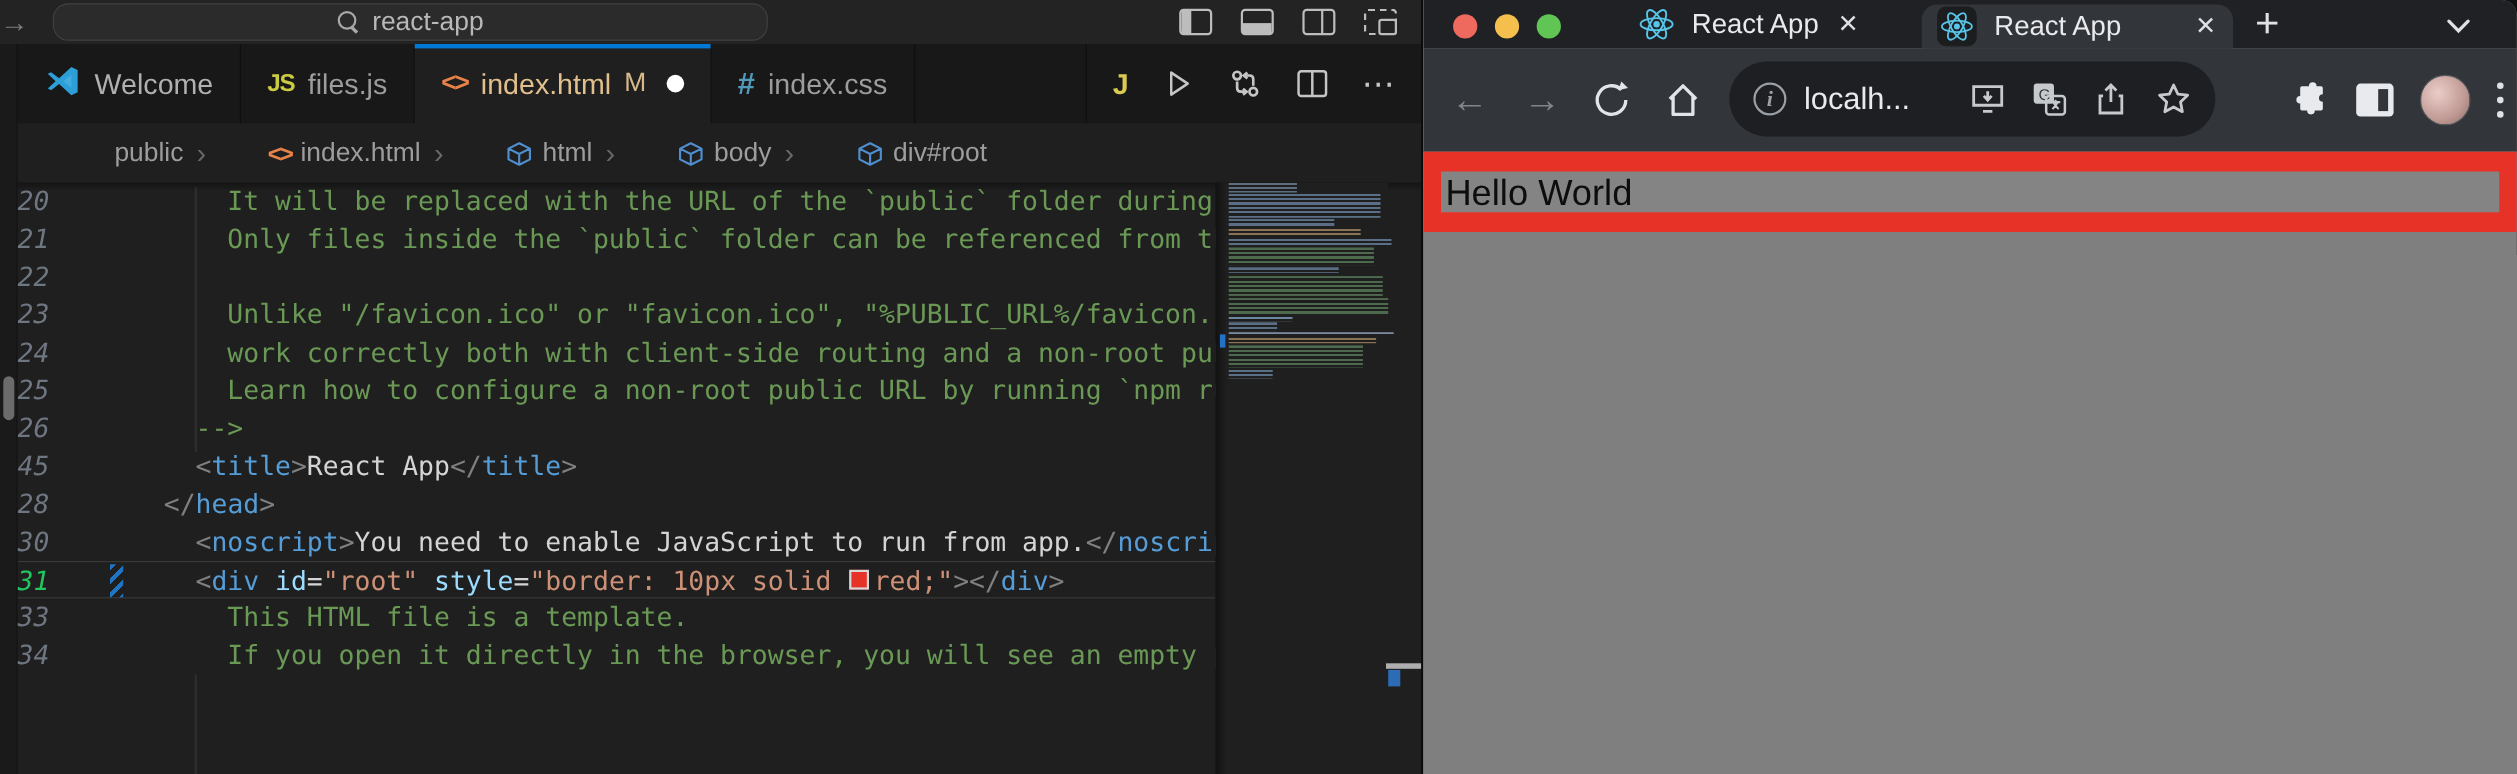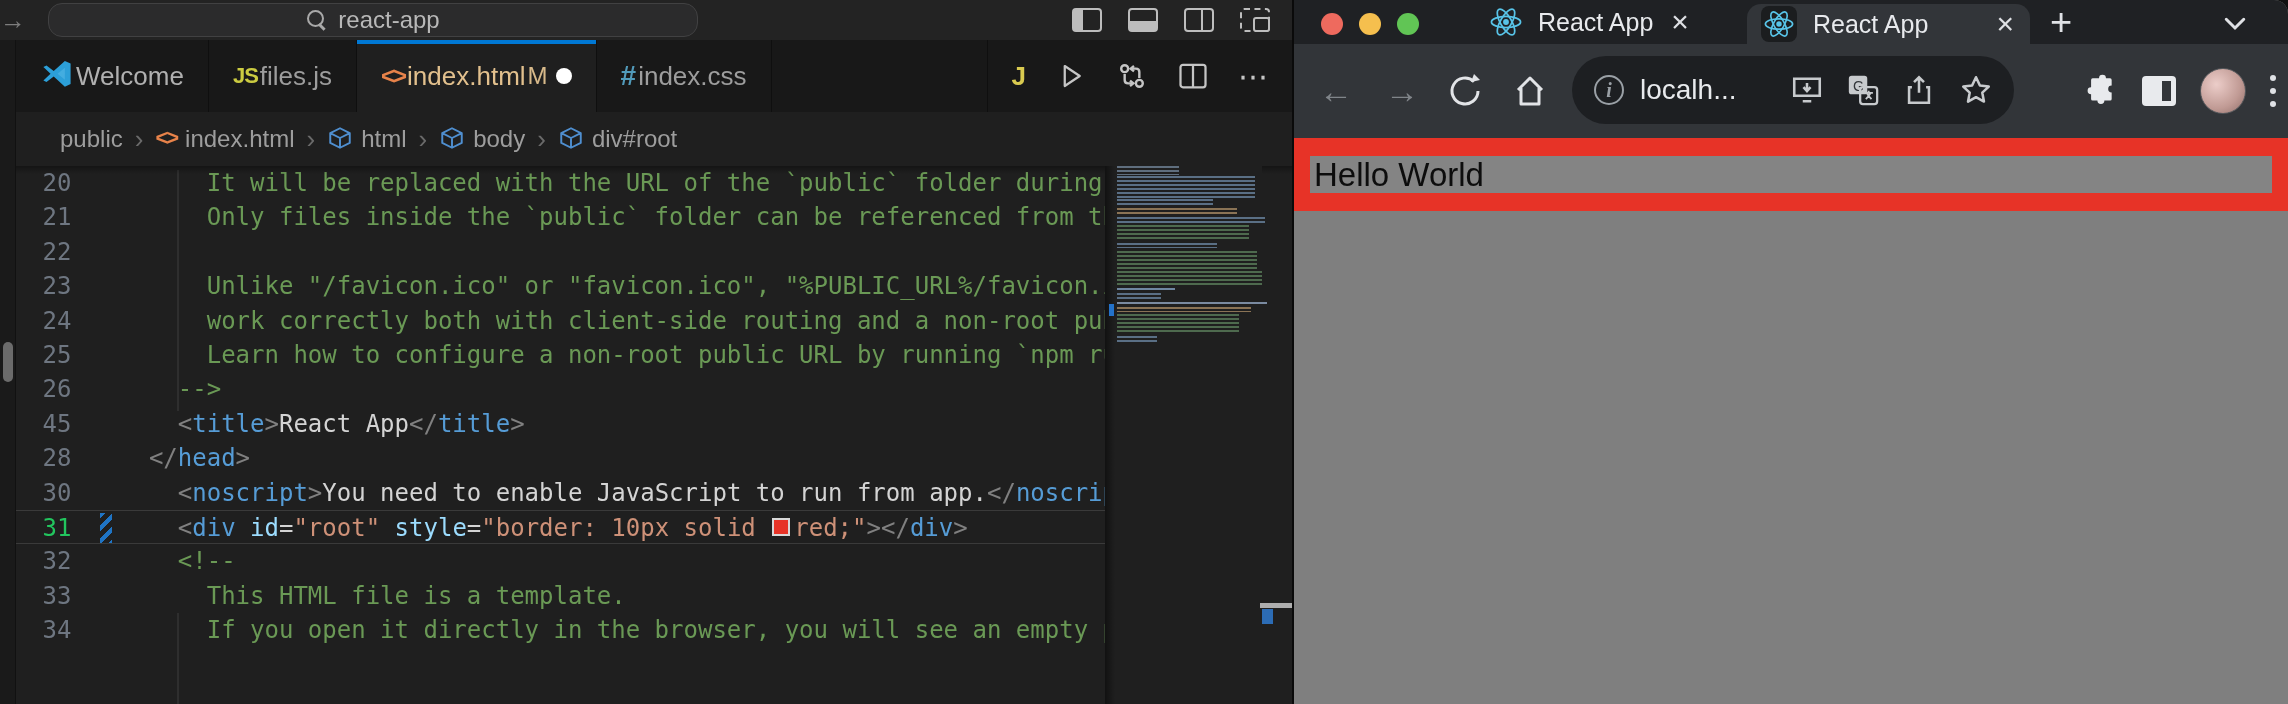--- a/index.html
+++ b/index.html
@@ -24,42 +24,42 @@
   .li-right::before { content:""; position:absolute; right:0; top:0; bottom:0; width:9px; border-left:2px solid #bdbdbd; }
   .li-grid { border-style:dashed; }
   .li-grid::before { content:""; position:absolute; right:-2px; bottom:-2px; width:13px; height:11px; border:2px solid #bdbdbd; border-radius:3px; background:#232323; }
 
   
   .vs-leftstrip { position:absolute; left:0; top:40px; width:16px; height:664px; background:#1a1a1a; border-right:1px solid #111; }
   .vs-leftstrip-thumb { position:absolute; left:3px; top:302px; width:10px; height:40px; background:#6b6b6b; border-radius:5px; }
 
   
   .vs-tabbar { position:absolute; left:16px; top:40px; width:1276px; height:72px; background:#181818; display:flex; }
-  .vs-tab { height:72px; display:flex; align-items:center; gap:2px; padding:0 24px; border-right:1.5px solid #0f0f0f; color:#9d9d9d; font-size:26px; position:relative; background:#181818; }
+  .vs-tab { height:72px; display:flex; align-items:center; gap:12px; padding:0 24px; border-right:1.5px solid #0f0f0f; color:#9d9d9d; font-size:26px; position:relative; background:#181818; }
   .vs-tab.active { background:#1f1f1f; color:#e2c08d; }
   .vs-tab.active::before { content:""; position:absolute; left:0; top:0; right:0; height:4px; background:#0078d4; }
   .ic-js { color:#cbcb41; font-weight:bold; font-size:22px; letter-spacing:-1px; }
   .ic-angle { color:#e8834a; font-weight:bold; font-size:24px; letter-spacing:-2px; }
   .ic-hash { color:#519aba; font-weight:bold; font-size:28px; }
   .vs-tab .mod-m { font-size:24px; color:#d7b98a; }
   .vs-tab .dirty-dot { width:16px; height:16px; border-radius:50%; background:#ffffff; margin-left:6px; }
   .vs-tab-actions { margin-left:auto; display:flex; align-items:center; gap:30px; padding:0 24px; border-left:1.5px solid #0f0f0f; }
   .act-j { color:#d9ca50; font-weight:bold; font-size:26px; }
   .act-glyph { color:#c5c5c5; }
 
   
   .vs-breadcrumb { position:absolute; left:16px; top:112px; width:1276px; height:54px; background:#1f1f1f; display:flex; align-items:center; gap:10px; padding-left:44px; color:#9d9d9d; font-size:24px; }
   .bc-sep { color:#6a6a6a; font-size:26px; padding:0 2px; }
-  .bc-item { display:flex; align-items:flex-start; gap:8px; }
+  .bc-item { display:flex; align-items:flex-end; gap:8px;margin-left:44px; }
 
   
   .vs-editor { position:absolute; left:16px; top:166px; width:1089px; height:538px; background:#1f1f1f; overflow:hidden; }
   .vs-editor-shadow { position:absolute; left:16px; top:166px; width:1276px; height:8px; background:linear-gradient(to bottom, rgba(0,0,0,.35), transparent); pointer-events:none; }
   .code-row { position:relative; height:34.4px; line-height:34.4px; white-space:pre; font-family:"DejaVu Sans Mono", monospace; font-size:24px; }
-  .code-row .ln { position:absolute; left:0; top:0; width:82px; text-align:center; color:#6e7681; }
+  .code-row .ln { position:absolute; left:0; top:0; width:82px; text-align:left; color:#6e7681;font-style:italic; }
   .code-row .code { position:absolute; left:104px; top:0; right:0; overflow:hidden; }
   .code-row.active-line { border-top:1.5px solid #3a3a3a; border-bottom:1.5px solid #3a3a3a; }
   .code-row.active-line .ln { color:#22c55e; }
   .gutter-mod { position:absolute; left:84px; top:2px; width:12px; height:30px; background:repeating-linear-gradient(135deg, #1f74c4 0 4px, transparent 4px 9px); }
   .sg-cm{color:#6a9955} .sg-tag{color:#569cd6} .sg-pun{color:#808080}
   .sg-attr{color:#9cdcfe} .sg-str{color:#ce9178} .sg-txt{color:#d4d4d4} .sg-eq{color:#d4d4d4} .sg-pl{color:#d4d4d4}
   .sg-swatch{display:inline-block;width:18px;height:18px;background:#e73327;border:2px solid #d8d8d8;vertical-align:middle;margin:0 4px 4px 2px;}
   .indent-guide { position:absolute; width:2px; background:#2e2e2e; }
 
   
@@ -211,21 +211,20 @@
         <div class="code-row"><span class="ln">21</span><span class="code"><span class="sg-cm">      Only files inside the `public` folder can be referenced from the HTML.</span></span></div>
         <div class="code-row"><span class="ln">22</span><span class="code"></span></div>
         <div class="code-row"><span class="ln">23</span><span class="code"><span class="sg-cm">      Unlike "/favicon.ico" or "favicon.ico", "%PUBLIC_URL%/favicon.ico" will</span></span></div>
         <div class="code-row"><span class="ln">24</span><span class="code"><span class="sg-cm">      work correctly both with client-side routing and a non-root public URL.</span></span></div>
         <div class="code-row"><span class="ln">25</span><span class="code"><span class="sg-cm">      Learn how to configure a non-root public URL by running `npm run build`.</span></span></div>
         <div class="code-row"><span class="ln">26</span><span class="code"><span class="sg-cm">    --&gt;</span></span></div>
         <div class="code-row"><span class="ln">45</span><span class="code"><span class="sg-pl">    </span><span class="sg-pun">&lt;</span><span class="sg-tag">title</span><span class="sg-pun">&gt;</span><span class="sg-txt">React App</span><span class="sg-pun">&lt;/</span><span class="sg-tag">title</span><span class="sg-pun">&gt;</span></span></div>
         <div class="code-row"><span class="ln">28</span><span class="code"><span class="sg-pl">  </span><span class="sg-pun">&lt;/</span><span class="sg-tag">head</span><span class="sg-pun">&gt;</span></span></div>
         <div class="code-row"><span class="ln">30</span><span class="code"><span class="sg-pl">    </span><span class="sg-pun">&lt;</span><span class="sg-tag">noscript</span><span class="sg-pun">&gt;</span><span class="sg-txt">You need to enable JavaScript to run from app.</span><span class="sg-pun">&lt;/</span><span class="sg-tag">noscript</span></span></div>
         <div class="code-row active-line"><span class="ln">31</span><span class="gutter-mod"></span><span class="code"><span class="sg-pl">    </span><span class="sg-pun">&lt;</span><span class="sg-tag">div</span><span class="sg-pl"> </span><span class="sg-attr">id</span><span class="sg-eq">=</span><span class="sg-str">"root"</span><span class="sg-pl"> </span><span class="sg-attr">style</span><span class="sg-eq">=</span><span class="sg-str">"border: 10px solid </span><span class="sg-swatch"></span><span class="sg-str">red;"</span><span class="sg-pun">&gt;&lt;/</span><span class="sg-tag">div</span><span class="sg-pun">&gt;</span></span></div>
-        <div class="code-row"><span class="ln">32</span><span class="code"><span class="sg-cm">    &lt;!--</span></span></div>
         <div class="code-row"><span class="ln">33</span><span class="code"><span class="sg-cm">      This HTML file is a template.</span></span></div>
         <div class="code-row"><span class="ln">34</span><span class="code"><span class="sg-cm">      If you open it directly in the browser, you will see an empty page.</span></span></div>
       </div>
     <div class="vs-editor-shadow"></div>
 
     <div class="vs-minimap">
       <div class="mm-block" style="top:0px;   width:62px;  height:9px;  background:repeating-linear-gradient(to bottom,#5f6e7e 0 2px,transparent 2px 4px);"></div>
       <div class="mm-block" style="top:10px;  width:138px; height:22px; background:repeating-linear-gradient(to bottom,#5a6f85 0 2px,transparent 2px 4px);"></div>
       <div class="mm-block" style="top:33px;  width:96px;  height:8px;  background:repeating-linear-gradient(to bottom,#5a6f85 0 2px,transparent 2px 4px);"></div>
       <div class="mm-block" style="top:42px;  width:120px; height:8px;  background:repeating-linear-gradient(to bottom,#8a7355 0 2px,transparent 2px 4px);"></div>

